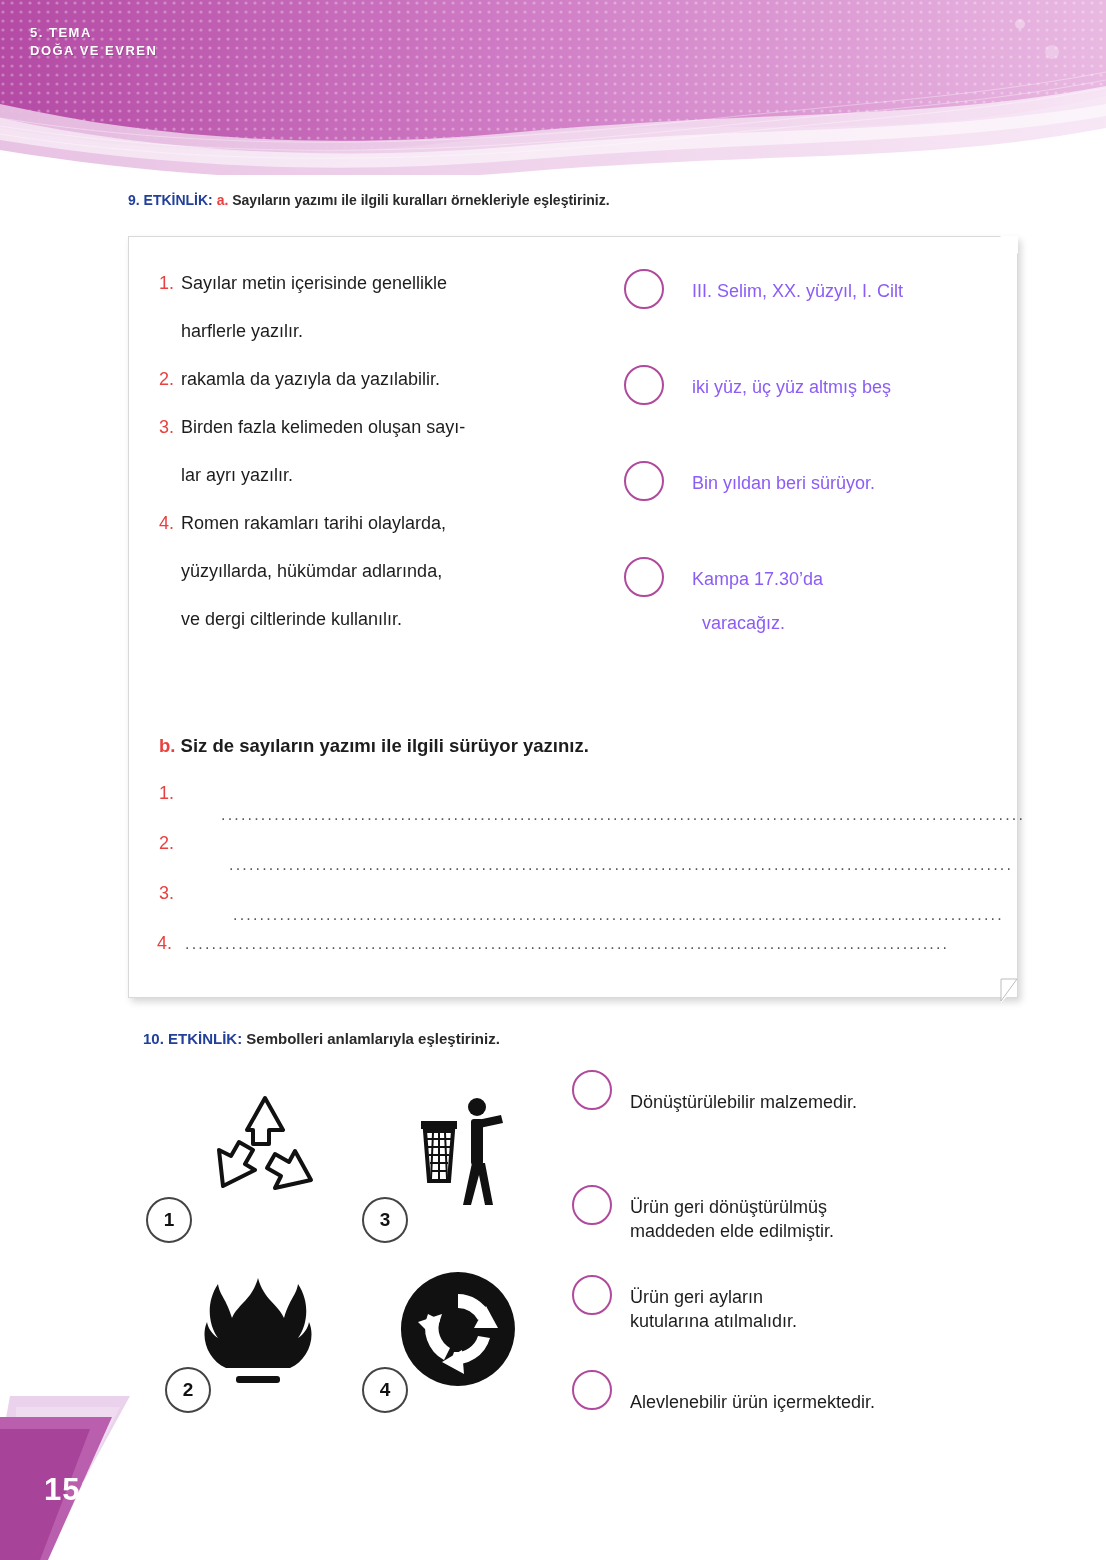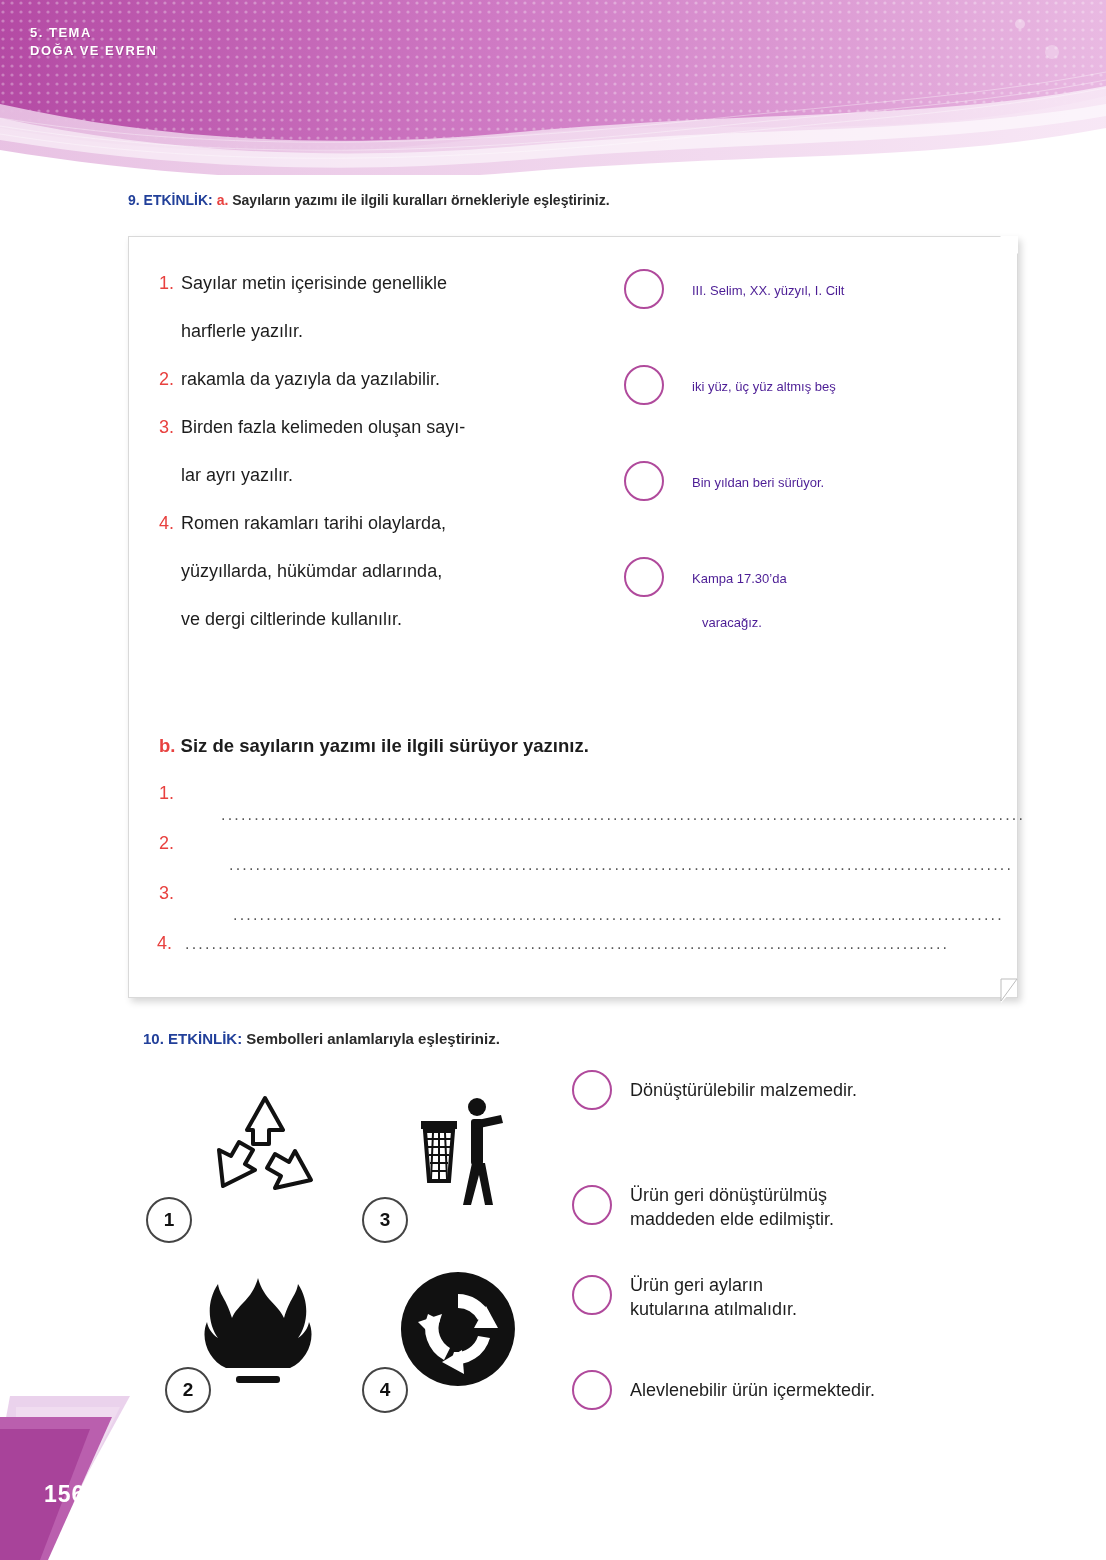--- a/index.html
+++ b/index.html
@@ -115,23 +115,23 @@
     width: 40px;
     height: 40px;
     border: 2px solid #b04a9c;
     border-radius: 50%;
     background: #fff;
   }
   .right-text {
     position: absolute;
     left: 68px;
     top: 10px;
-    font-size: 13px;
+    font-size: 18px;
     font-weight: 500;
-    color: #4c1d95;
+    color: #8b5cf6;
     line-height: 44px;
   }
   .right-text .ln2 { display: block; padding-left: 10px; }
 
   #activity9-b {
     position: absolute;
     left: 30px;
     top: 498px;
     font-size: 18.5px;
     font-weight: bold;
@@ -187,34 +187,35 @@
     background: #fff;
   }
   .meaning-text {
     position: absolute;
     left: 58px;
     font-size: 18px;
     font-weight: 500;
     color: #1d1d1d;
     line-height: 1.35;
     white-space: nowrap;
+    margin-top: 12px;
   }
 
   
   #page-corner {
     position: absolute;
     left: 0; bottom: 0;
     width: 150px; height: 165px;
   }
   #page-number {
     position: absolute;
     left: 44px;
     bottom: 52px;
     color: #ffffff;
-    font-size: 23px;
+    font-size: 31px;
     font-weight: bold;
     letter-spacing: 1px;
     z-index: 3;
   }
 </style>
 </head>
 <body>
 
 <div id="header-banner">
   <svg class="banner-svg" width="1106" height="180" viewBox="0 0 1106 180">

